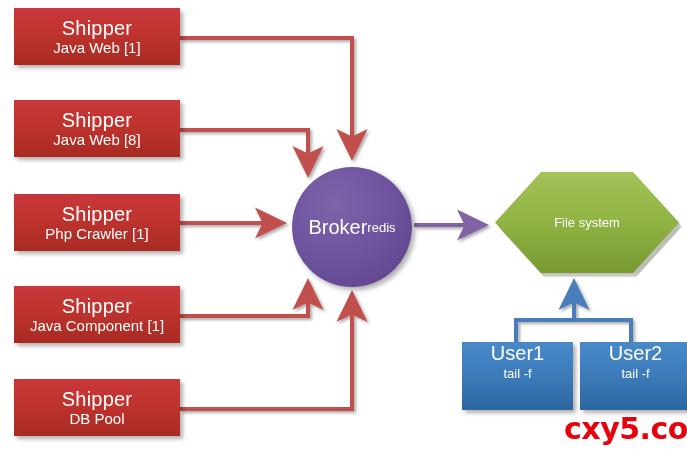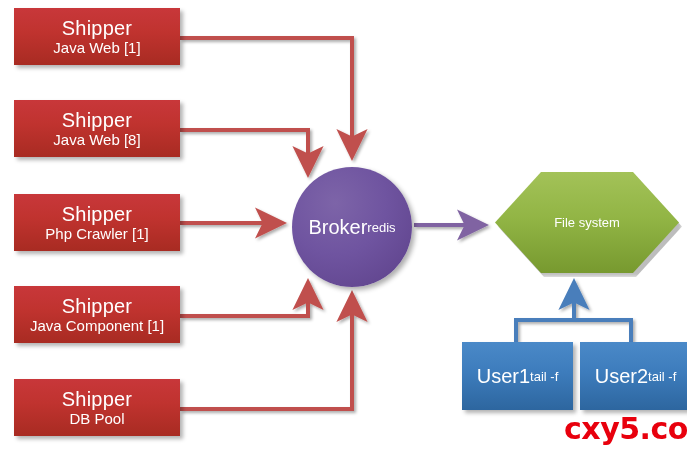--- a/index.html
+++ b/index.html
@@ -113,23 +113,23 @@
   #indexer .sub   { font-size: 13px; line-height: 16px; margin-top: 1px; }
 
   
   .userbox {
     position: absolute;
     width: 111px;
     height: 68px;
     background: linear-gradient(to bottom, #4a89c8 0%, #3d7cbc 45%, #2d669f 100%);
     box-shadow: 3px 3px 4px rgba(0,0,0,0.30);
     display: flex;
-    flex-direction: row;
-    align-items: center;
-    justify-content: center;
+    flex-direction: column;
+    align-items: center;
+    justify-content: flex-start;
     color: #ffffff;
     box-sizing: border-box;
   }
   .userbox .title { font-size: 20px; line-height: 22px; }
   .userbox .sub   { font-size: 13px; line-height: 16px; margin-top: 2px; }
 
   #user-0 { left: 454px; top: 342px; }
   #user-1 { left: 572px; top: 342px; }
 
   

